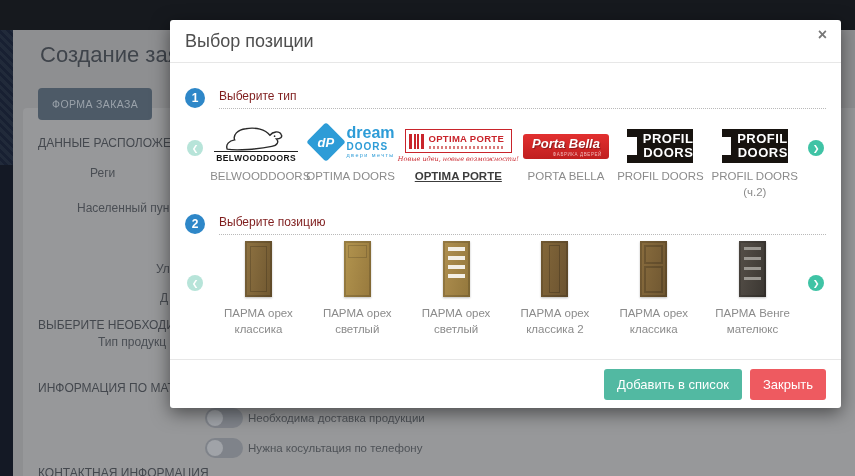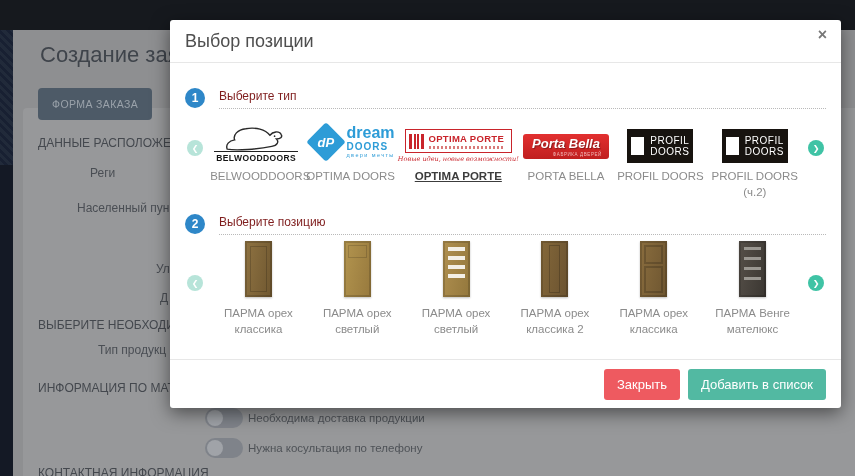--- a/index.html
+++ b/index.html
@@ -69,21 +69,21 @@
     background:linear-gradient(90deg,#c9242b 0 3px,#fff 3px 5px,#c9242b 5px 7px,#fff 7px 8px,#c9242b 8px 10px,#fff 10px 12px,#c9242b 12px 15px); }
   .optima-texts { display:flex; flex-direction:column; }
   .optima-main { color:#c9242b; font-weight:bold; font-size:9.5px; letter-spacing:.3px; }
   .optima-sub { height:3px; margin-top:2px; background:repeating-linear-gradient(90deg,#d97a7a 0 2px,transparent 2px 4px); }
   .optima-tagline { margin-top:2px; font-size:6.5px; font-style:italic; color:#c9242b; font-family:"DejaVu Serif", serif; white-space:nowrap; }
   .logo-porta { position:relative; background:linear-gradient(#e23030,#c01f1f); border-radius:3px; padding:2px 9px 8px; margin-bottom:4px; }
   .porta-main { color:#fff; font-weight:bold; font-style:italic; font-size:13px; white-space:nowrap; text-shadow:1px 1px 1px rgba(0,0,0,.35); }
   .porta-sub { position:absolute; right:7px; bottom:2px; font-size:4.5px; color:#f2b9b9; letter-spacing:.6px; white-space:nowrap; }
   .logo-profil { width:66px; height:34px; background:#17130f; display:flex; align-items:center; justify-content:center; gap:6px; }
   .profil-square { width:13px; height:18px; background:#fff; }
-  .profil-text { color:#fff; font-weight:normal; font-size:10px; line-height:1.1; letter-spacing:.5px; }
+  .profil-text { color:#fff; font-weight:bold; font-size:13px; line-height:1.1; letter-spacing:.5px;text-align:right; }
 
   
   .door-wrap { height:58px; display:flex; align-items:flex-end; justify-content:center; }
   .product-name { margin-top:8px; font-size:11.5px; color:#8b8b8b; text-align:center; line-height:1.4; max-width:92px; }
   .door { width:27px; height:56px; position:relative; box-shadow:inset 0 0 0 2px rgba(0,0,0,.15), 0 1px 2px rgba(0,0,0,.25); }
   .door.v1 { background:linear-gradient(100deg,#8f7342,#6f5730); }
   .door.v1::before { content:''; position:absolute; left:5px; right:5px; top:5px; bottom:5px; border:1px solid rgba(0,0,0,.18); }
   .door.v2 { background:linear-gradient(100deg,#b3954f,#97793d); }
   .door.v2::before { content:''; position:absolute; left:4px; right:4px; top:4px; height:11px; border:1px solid rgba(0,0,0,.15); }
   .door.v3 { background:linear-gradient(100deg,#b09050,#93773c); }
@@ -116,21 +116,21 @@
   <div class="page-title">Создание зая</div>
   <div class="form-card"></div>
   <div class="tab-form">ФОРМА ЗАКАЗА</div>
 
   <div class="bg-section" style="left:25px; top:106px;">ДАННЫЕ РАСПОЛОЖЕН</div>
   <div class="bg-label" style="left:77px; top:136px;">Реги</div>
   <div class="bg-label" style="left:64px; top:171px;">Населенный пун</div>
   <div class="bg-label" style="left:143px; top:216px;margin-top:16px;">Ули</div>
   <div class="bg-label" style="left:147px; top:261px;">Д</div>
   <div class="bg-section" style="left:25px; top:288px;">ВЫБЕРИТЕ НЕОБХОДИ</div>
-  <div class="bg-label" style="left:85px; top:313px;">Тип продукц</div>
+  <div class="bg-label" style="left:85px; top:305px;">Тип продукц</div>
   <div class="bg-section" style="left:25px; top:351px;">ИНФОРМАЦИЯ ПО МАТ</div>
 
   <div class="toggle" style="left:192px; top:378px;"></div>
   <div class="toggle-label" style="left:235px; top:382px;">Необходима доставка продукции</div>
   <div class="toggle" style="left:192px; top:408px;"></div>
   <div class="toggle-label" style="left:235px; top:412px;">Нужна косультация по телефону</div>
 
   <div class="bg-section" style="left:25px; top:436px;">КОНТАКТНАЯ ИНФОРМАЦИЯ</div>
 </div>
 
@@ -282,16 +282,16 @@
             </div>
           <div class="product-name">ПАРМА Венге мателюкс</div>
         </div>
 
       </div>
     </div>
 
   </div>
 
   <div class="modal-footer">
+    <button class="btn btn-add">Добавить в список</button>
     <button class="btn btn-close">Закрыть</button>
-    <button class="btn btn-add">Добавить в список</button>
   </div>
 </div>
 
 </body></html>

